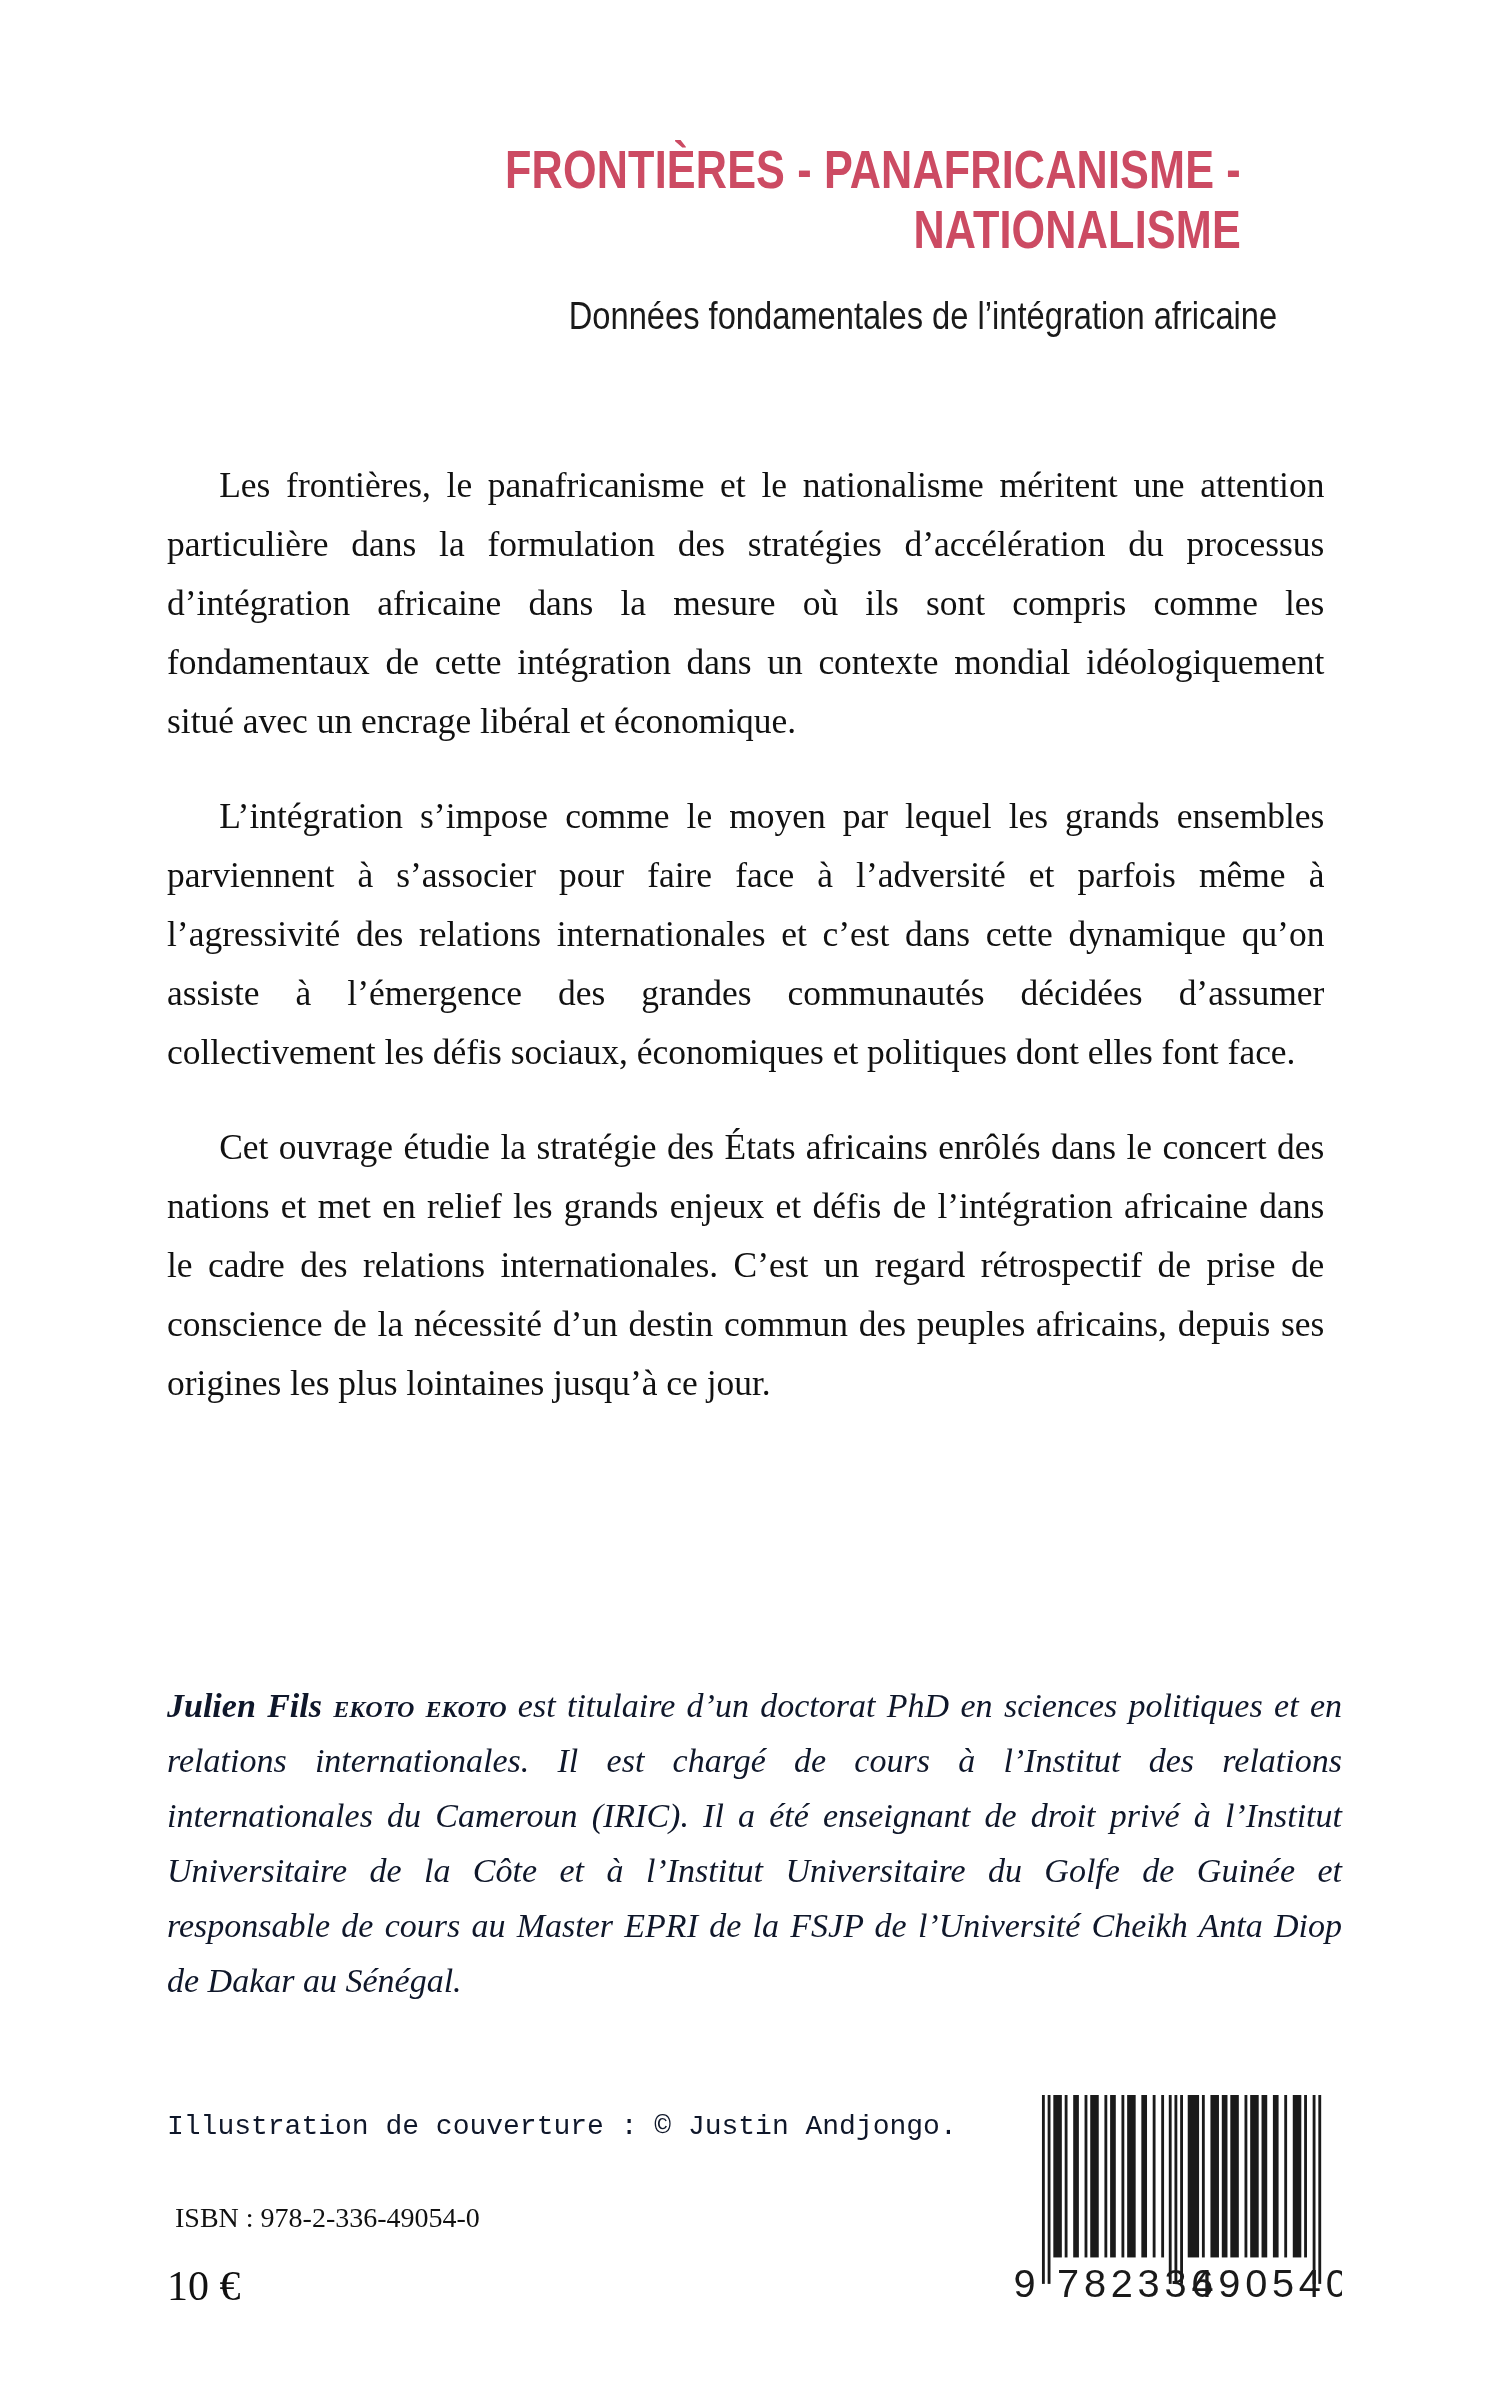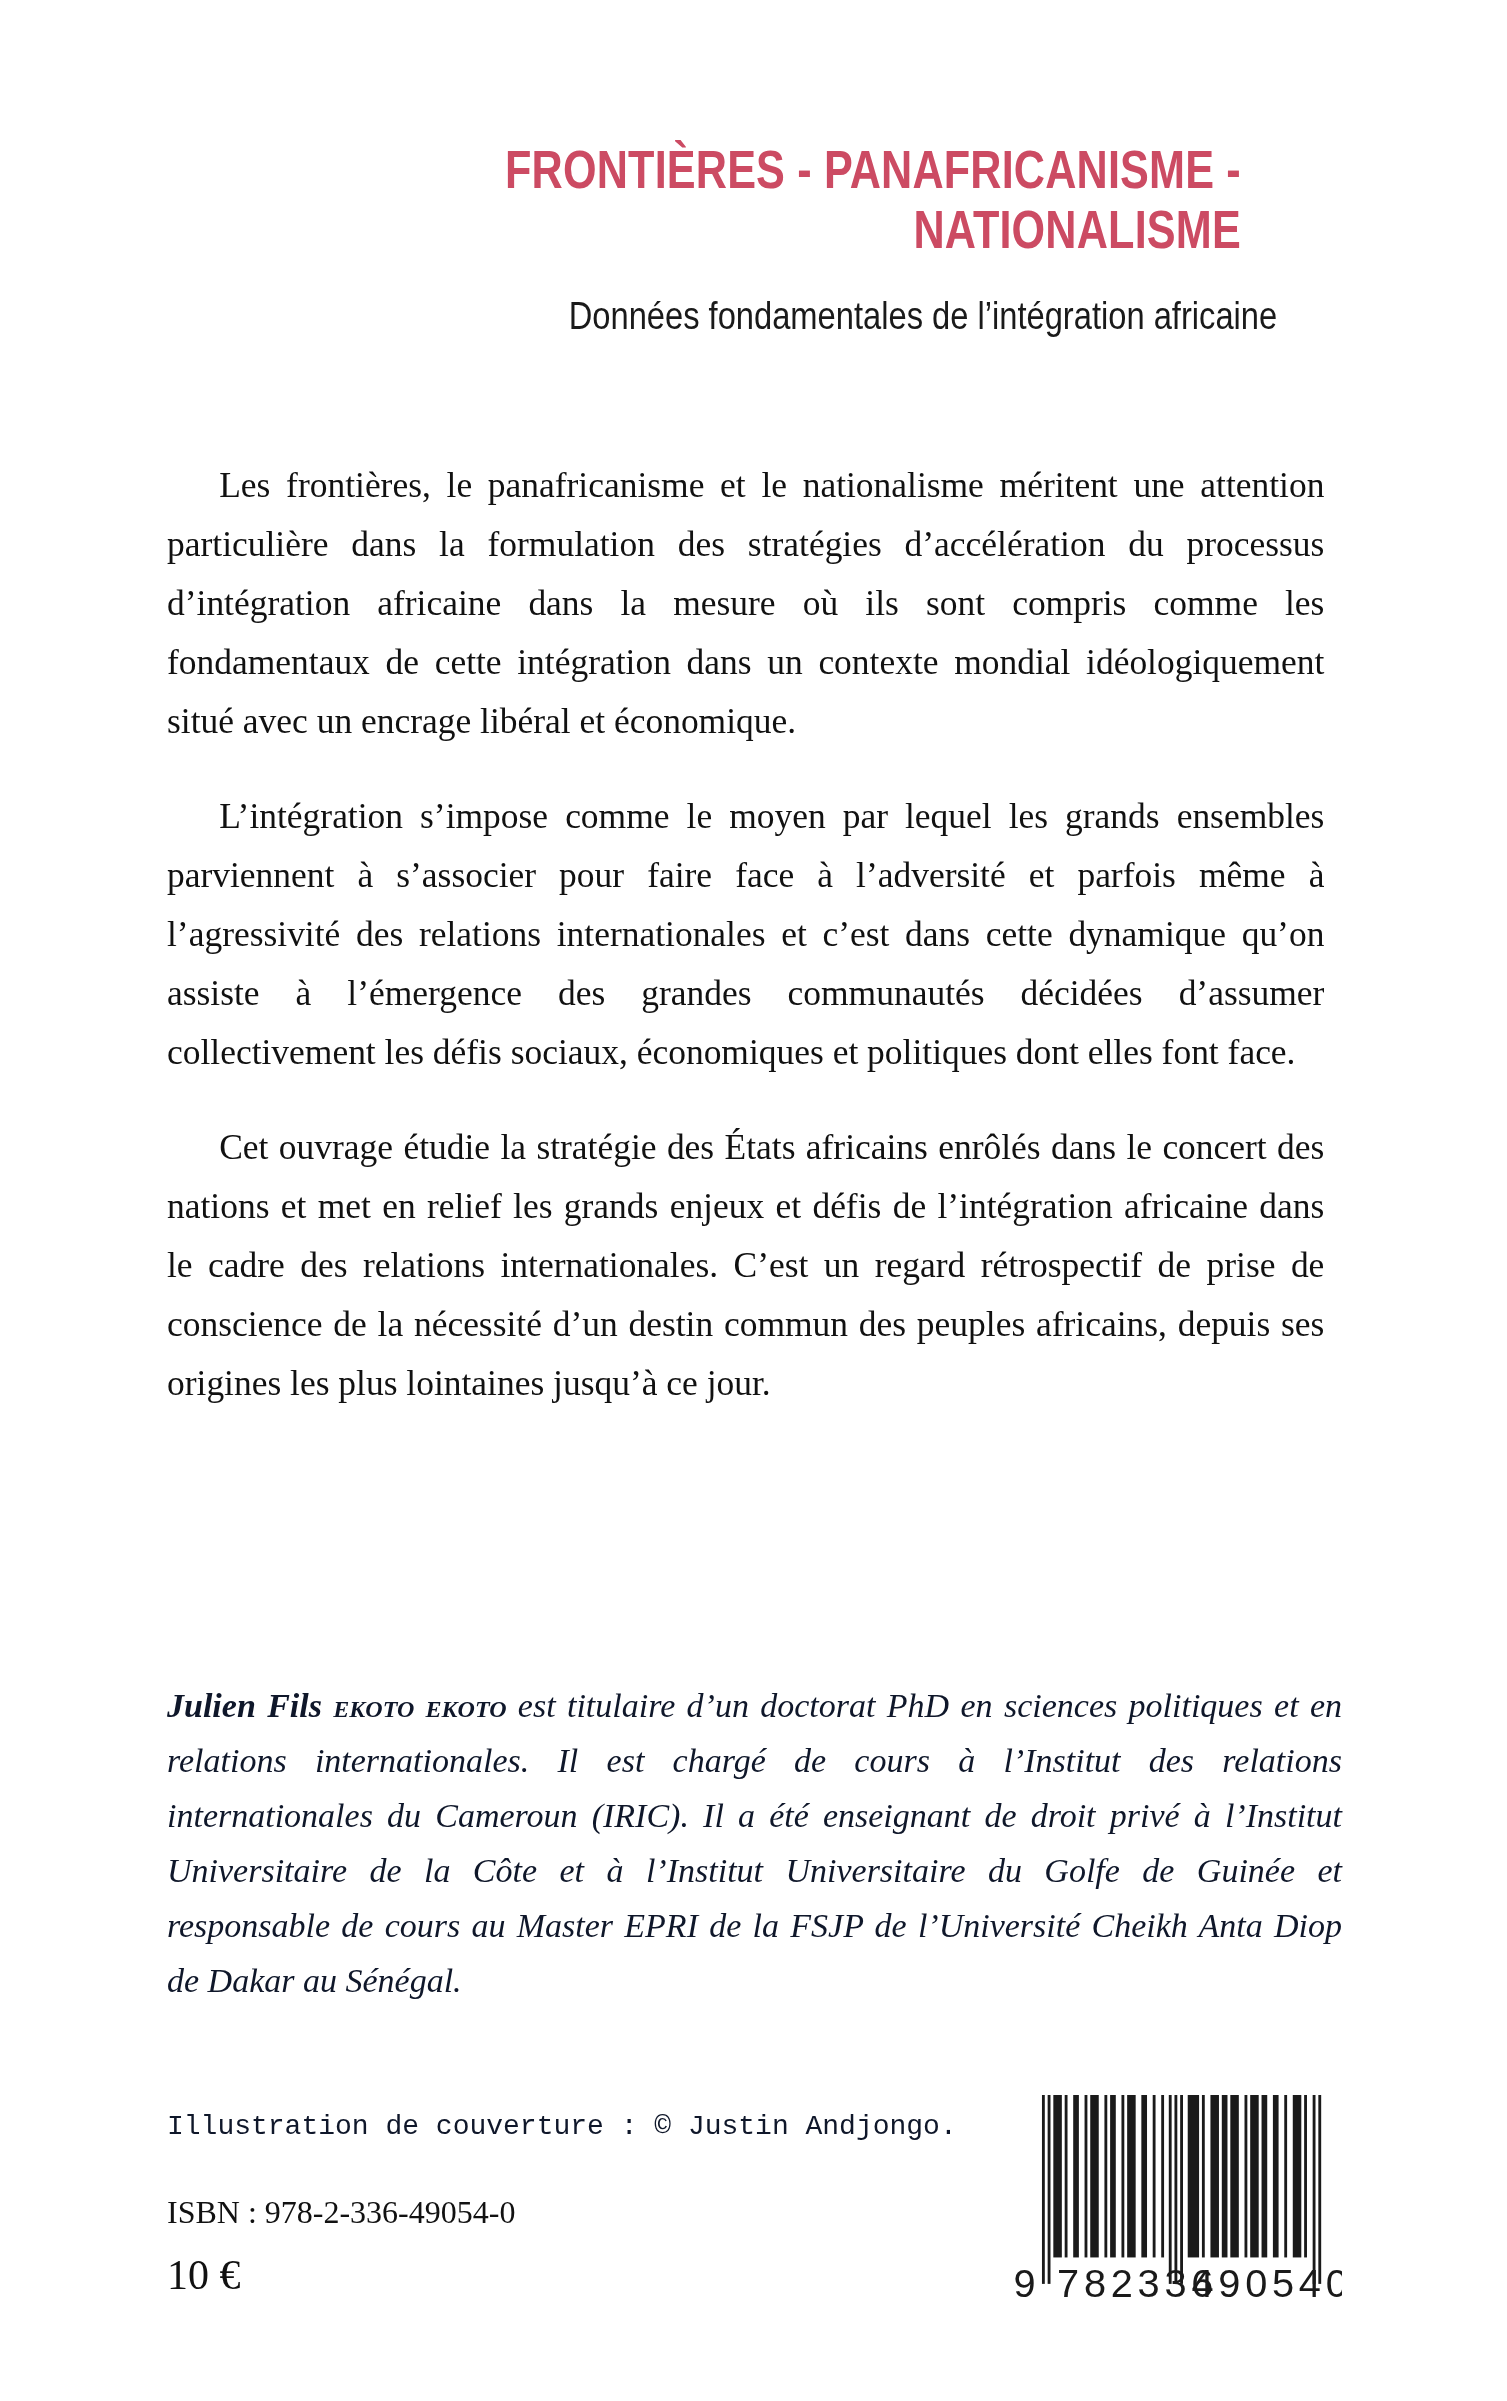--- a/index.html
+++ b/index.html
@@ -115,24 +115,24 @@
   }
   .credit-line {
     font-family: Liberation Mono, monospace;
     font-size: 28px;
     line-height: 1.2;
     color: #0f172a;
     margin: 0;
   }
   .isbn-line {
     font-family: "Liberation Serif", serif;
-    font-size: 32px;
+    font-size: 28px;
     line-height: 1.2;
     color: #111111;
-    margin: 0;
+    margin: 8px;
     padding-top: 49px;
   }
   .price-line {
     font-family: "Liberation Serif", serif;
     font-size: 42px;
     line-height: 1.2;
     color: #111111;
     margin: 0;
     padding-top: 19px;
   }

